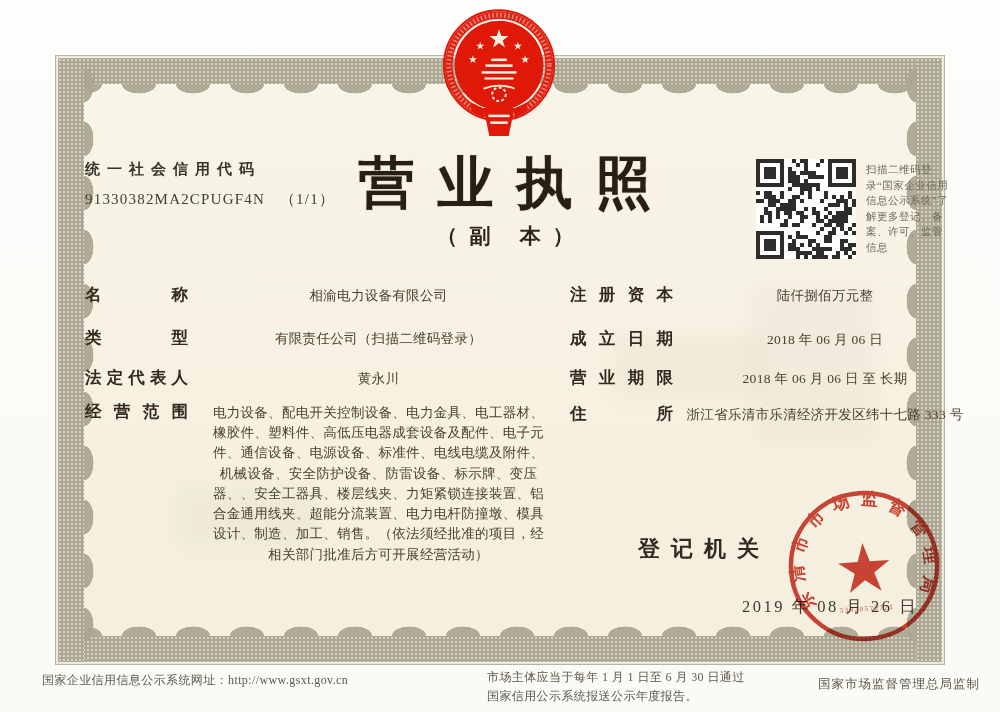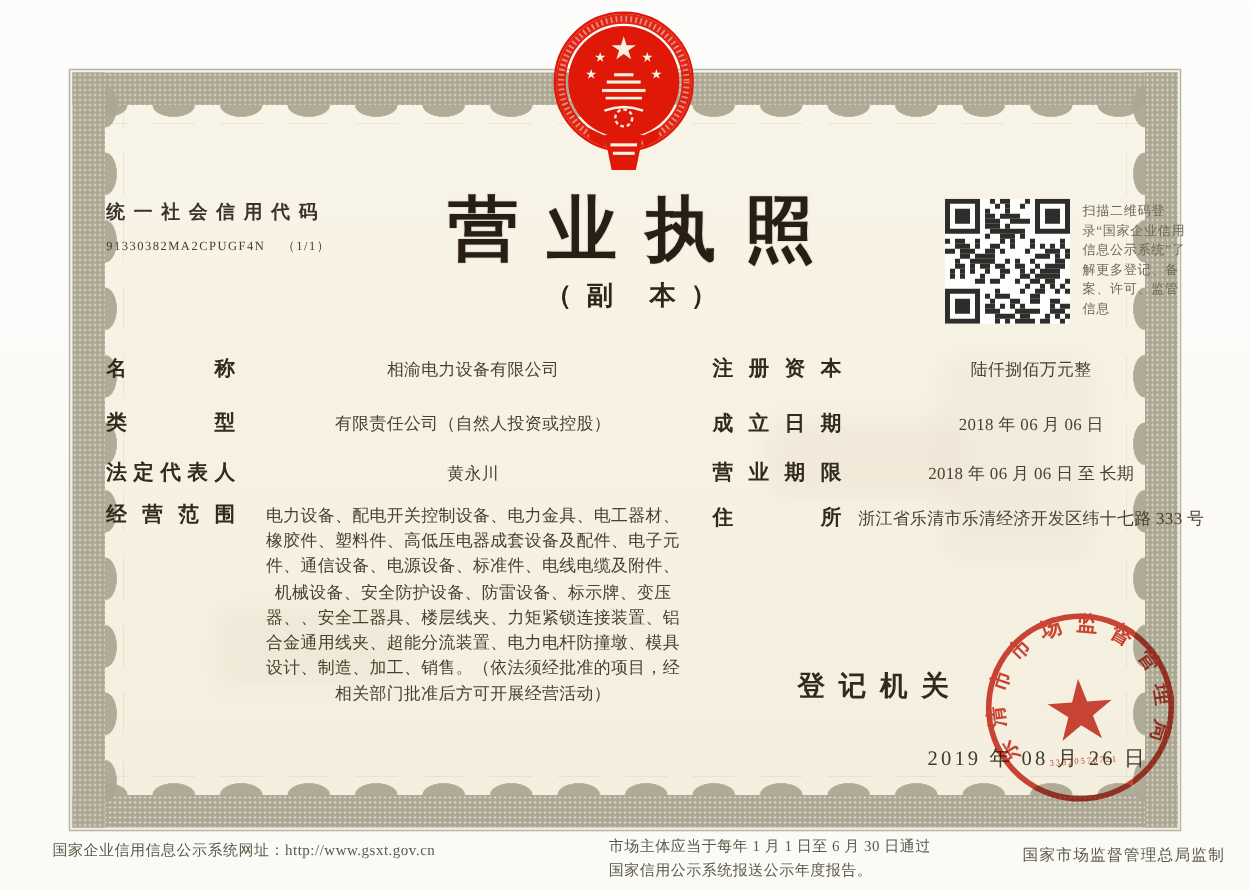--- a/index.html
+++ b/index.html
@@ -33,21 +33,21 @@
   .band-right::after{content:"";position:absolute;right:100%;top:0;bottom:0;width:15px;
     background-image:radial-gradient(ellipse 15px 27px at 100% 50%,#aba793 62%,rgba(171,167,147,0) 64%);
     background-size:15px 54px;background-repeat:repeat-y;opacity:.95;}
   
   .blotch{position:absolute;border-radius:10px;filter:blur(9px);pointer-events:none;}
 
   
   .emblem{position:absolute;left:441px;top:6px;width:116px;height:138px;}
   .credit{position:absolute;left:85px;top:160px;}
   .credit-label{font-size:15px;font-weight:700;letter-spacing:7px;color:#39332a;}
-  .credit-code{margin-top:11px;font-size:10px;letter-spacing:1.2px;color:#443d31;}
+  .credit-code{margin-top:11px;font-size:15px;letter-spacing:1.2px;color:#443d31;}
   .title{position:absolute;left:335px;top:146px;width:340px;text-align:center;
     font-size:56px;font-weight:900;letter-spacing:23px;text-indent:23px;color:#281e13;
     text-shadow:0 0 1px rgba(40,30,19,.5);}
   .subtitle{position:absolute;left:335px;top:222px;width:340px;text-align:center;
     font-size:21px;letter-spacing:12px;text-indent:12px;color:#2f261a;font-weight:600;}
   .qr{position:absolute;left:756px;top:159px;width:100px;height:100px;background:#fdfdfb;}
   .qr svg{display:block;}
   .qr-caption{position:absolute;left:866px;top:162px;width:84px;
     font-size:10.5px;line-height:1.48;color:#6e685a;letter-spacing:.5px;}
 
@@ -344,21 +344,21 @@
 </div>
 <div class="qr-caption">扫描二维码登录“国家企业信用信息公示系统”了解更多登记、备案、许可、监管信息</div>
 
 <div class="col col-left">
   <div class="row">
     <span class="flabel">名称</span>
     <span class="fvalue">相渝电力设备有限公司</span>
   </div>
   <div class="row">
     <span class="flabel">类型</span>
-    <span class="fvalue">有限责任公司（自然人投资或控股）</span>
+    <span class="fvalue">有限责任公司（扫描二维码登录）</span>
   </div>
   <div class="row">
     <span class="flabel">法定代表人</span>
     <span class="fvalue">黄永川</span>
   </div>
   <div class="row">
     <span class="flabel">经营范围</span>
     <span class="fvalue">电力设备、配电开关控制设备、电力金具、电工器材、橡胶件、塑料件、高低压电器成套设备及配件、电子元件、通信设备、电源设备、标准件、电线电缆及附件、机械设备、安全防护设备、防雷设备、标示牌、变压器、、安全工器具、楼层线夹、力矩紧锁连接装置、铝合金通用线夹、超能分流装置、电力电杆防撞墩、模具设计、制造、加工、销售。（依法须经批准的项目，经相关部门批准后方可开展经营活动）</span>
   </div>
 </div>

